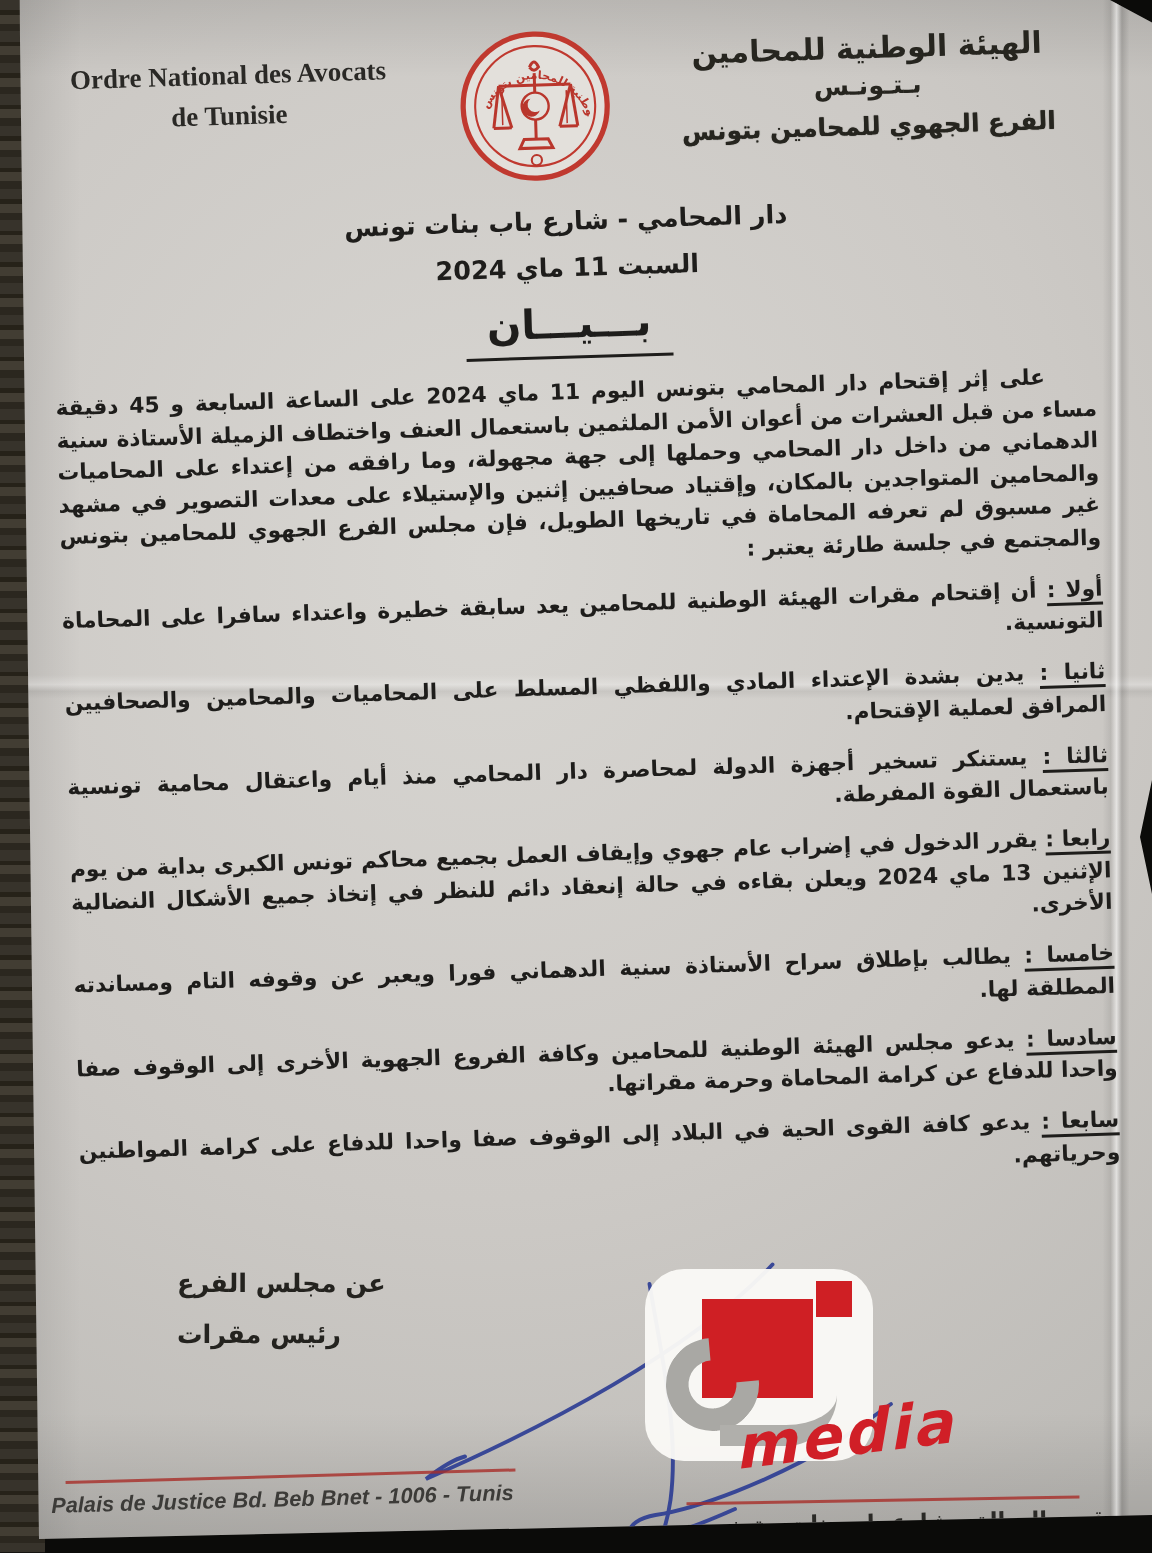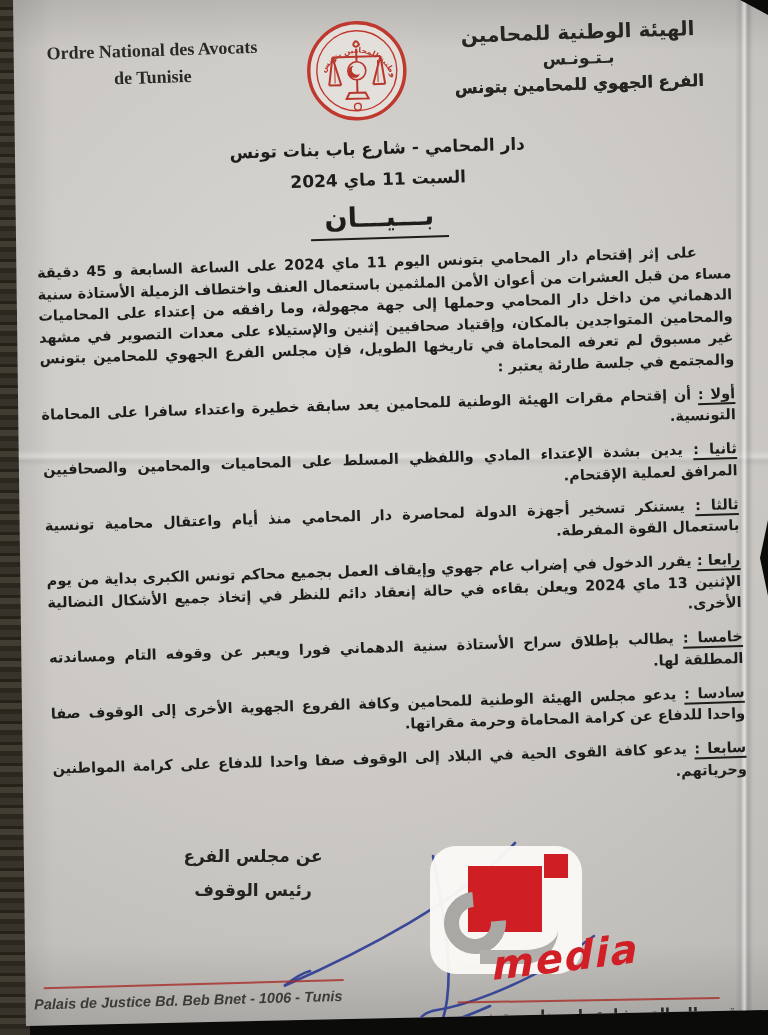--- a/index.html
+++ b/index.html
@@ -70,21 +70,21 @@
     line-height:21.5px; text-align:justify; text-indent:34px;
   }
   .item { margin-top:12.5px; font-size:14.5px; font-weight:bold;
           line-height:21.5px; text-align:justify; }
   .item .lead {
     text-decoration:underline; text-decoration-thickness:1.6px;
     text-underline-offset:4px;
   }
   .sig-block {
     position:absolute; left:118px; top:846px; width:270px;
-    text-align:center; direction:rtl; font-size:17px; font-weight:bold;
+    text-align:left; direction:rtl; font-size:17px; font-weight:bold;
     color:#24231f;
   }
   .sig-block .sline { margin-bottom:14px; }
   .signature-svg { position:absolute; left:0; top:0; width:768px; height:1035px;
                    pointer-events:none; }
   
   .watermark { position:absolute; left:430px; top:846px; width:200px; height:145px; }
   .wm-box { position:absolute; left:0; top:0; width:152px; height:128px;
             background:rgba(250,249,246,0.96); border-radius:26px; }
   .wm-sq  { position:absolute; left:38px; top:20px; width:74px; height:66px;
@@ -182,21 +182,21 @@
       <p class="item"><span class="lead">ثالثا :</span> <span>يستنكر تسخير أجهزة الدولة لمحاصرة دار المحامي منذ أيام واعتقال محامية تونسية باستعمال القوة المفرطة.</span></p>
       <p class="item"><span class="lead">رابعا :</span> <span>يقرر الدخول في إضراب عام جهوي وإيقاف العمل بجميع محاكم تونس الكبرى بداية من يوم الإثنين 13 ماي 2024 ويعلن بقاءه في حالة إنعقاد دائم للنظر في إتخاذ جميع الأشكال النضالية الأخرى.</span></p>
       <p class="item"><span class="lead">خامسا :</span> <span>يطالب بإطلاق سراح الأستاذة سنية الدهماني فورا ويعبر عن وقوفه التام ومساندته المطلقة لها.</span></p>
       <p class="item"><span class="lead">سادسا :</span> <span>يدعو مجلس الهيئة الوطنية للمحامين وكافة الفروع الجهوية الأخرى إلى الوقوف صفا واحدا للدفاع عن كرامة المحاماة وحرمة مقراتها.</span></p>
       <p class="item"><span class="lead">سابعا :</span> <span>يدعو كافة القوى الحية في البلاد إلى الوقوف صفا واحدا للدفاع على كرامة المواطنين وحرياتهم.</span></p>
     </div>
   </div>
 
   <div class="sig-block">
     <div class="sline">عن مجلس الفرع</div>
-    <div class="sline">رئيس الوقوف</div>
+    <div class="sline">رئيس مقرات</div>
   </div>
 
   <svg class="signature-svg" viewBox="0 0 768 1035">
     <g fill="none" stroke="#2e3e94" stroke-width="2.6" stroke-linecap="round" opacity="0.92">
       <path d="M515,843 C462,900 362,952 284,986 C293,979 302,973 310,971"></path>
       <path d="M433,856 C441,904 453,954 447,1000 C444,1021 438,1032 435,1035"></path>
       <path d="M560,960 C512,989 463,1006 437,1010 C414,1014 414,1030 439,1025 C454,1021 472,1014 490,1006"></path>
       <path d="M560,960 C573,951 584,943 594,936"></path>
     </g>
   </svg>

